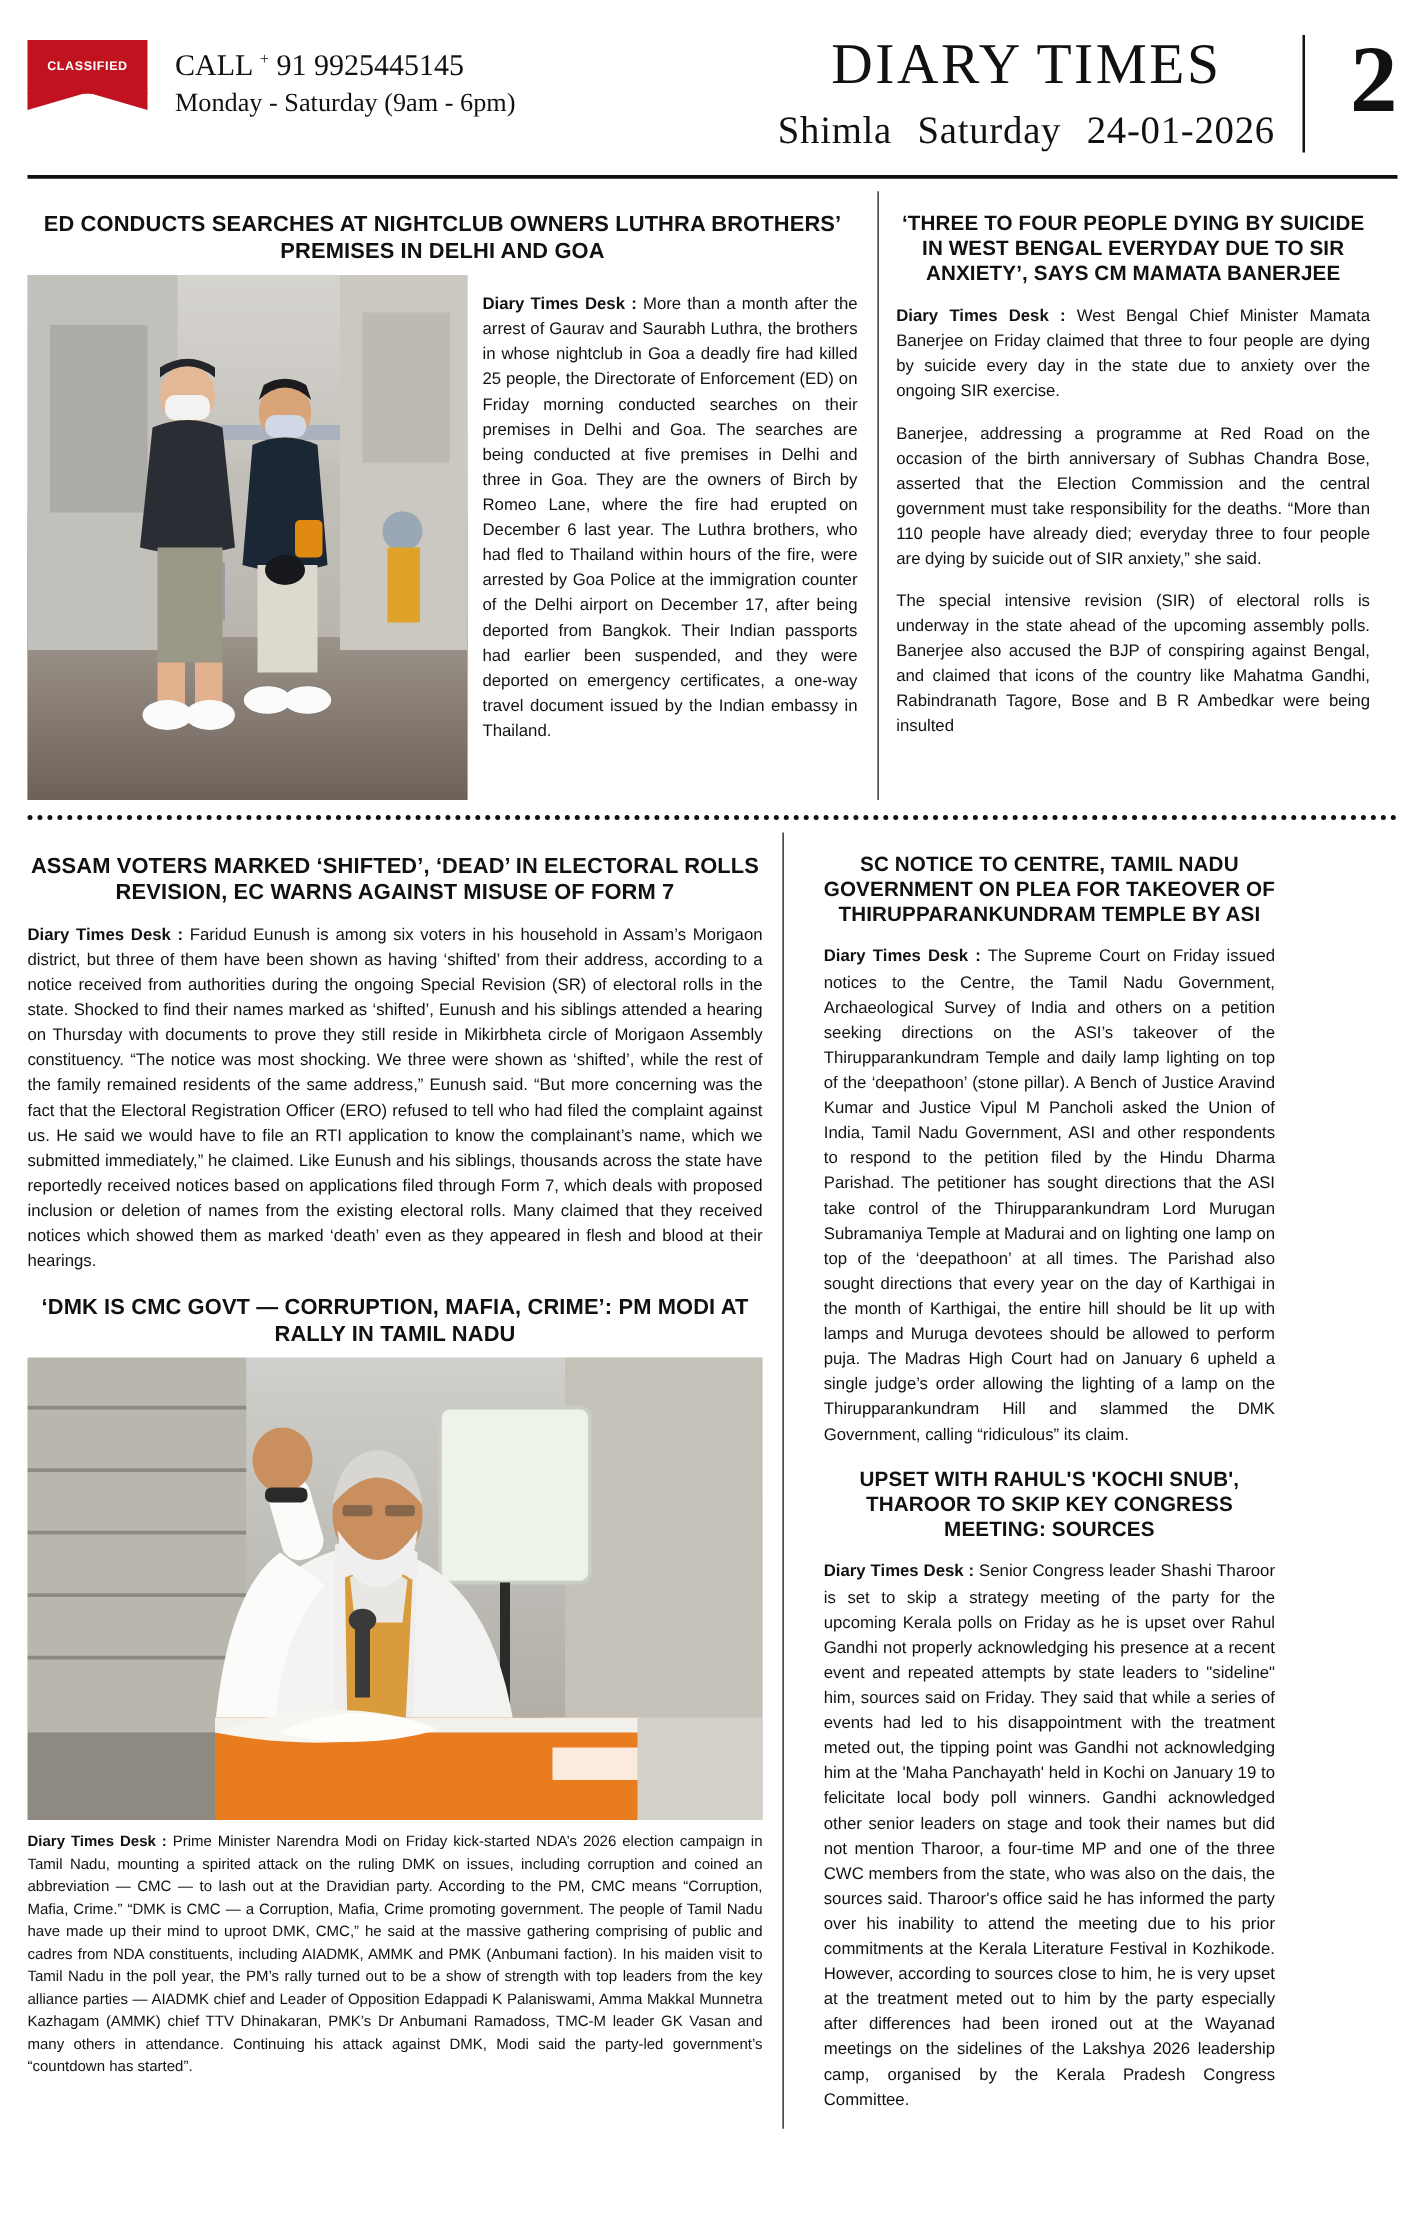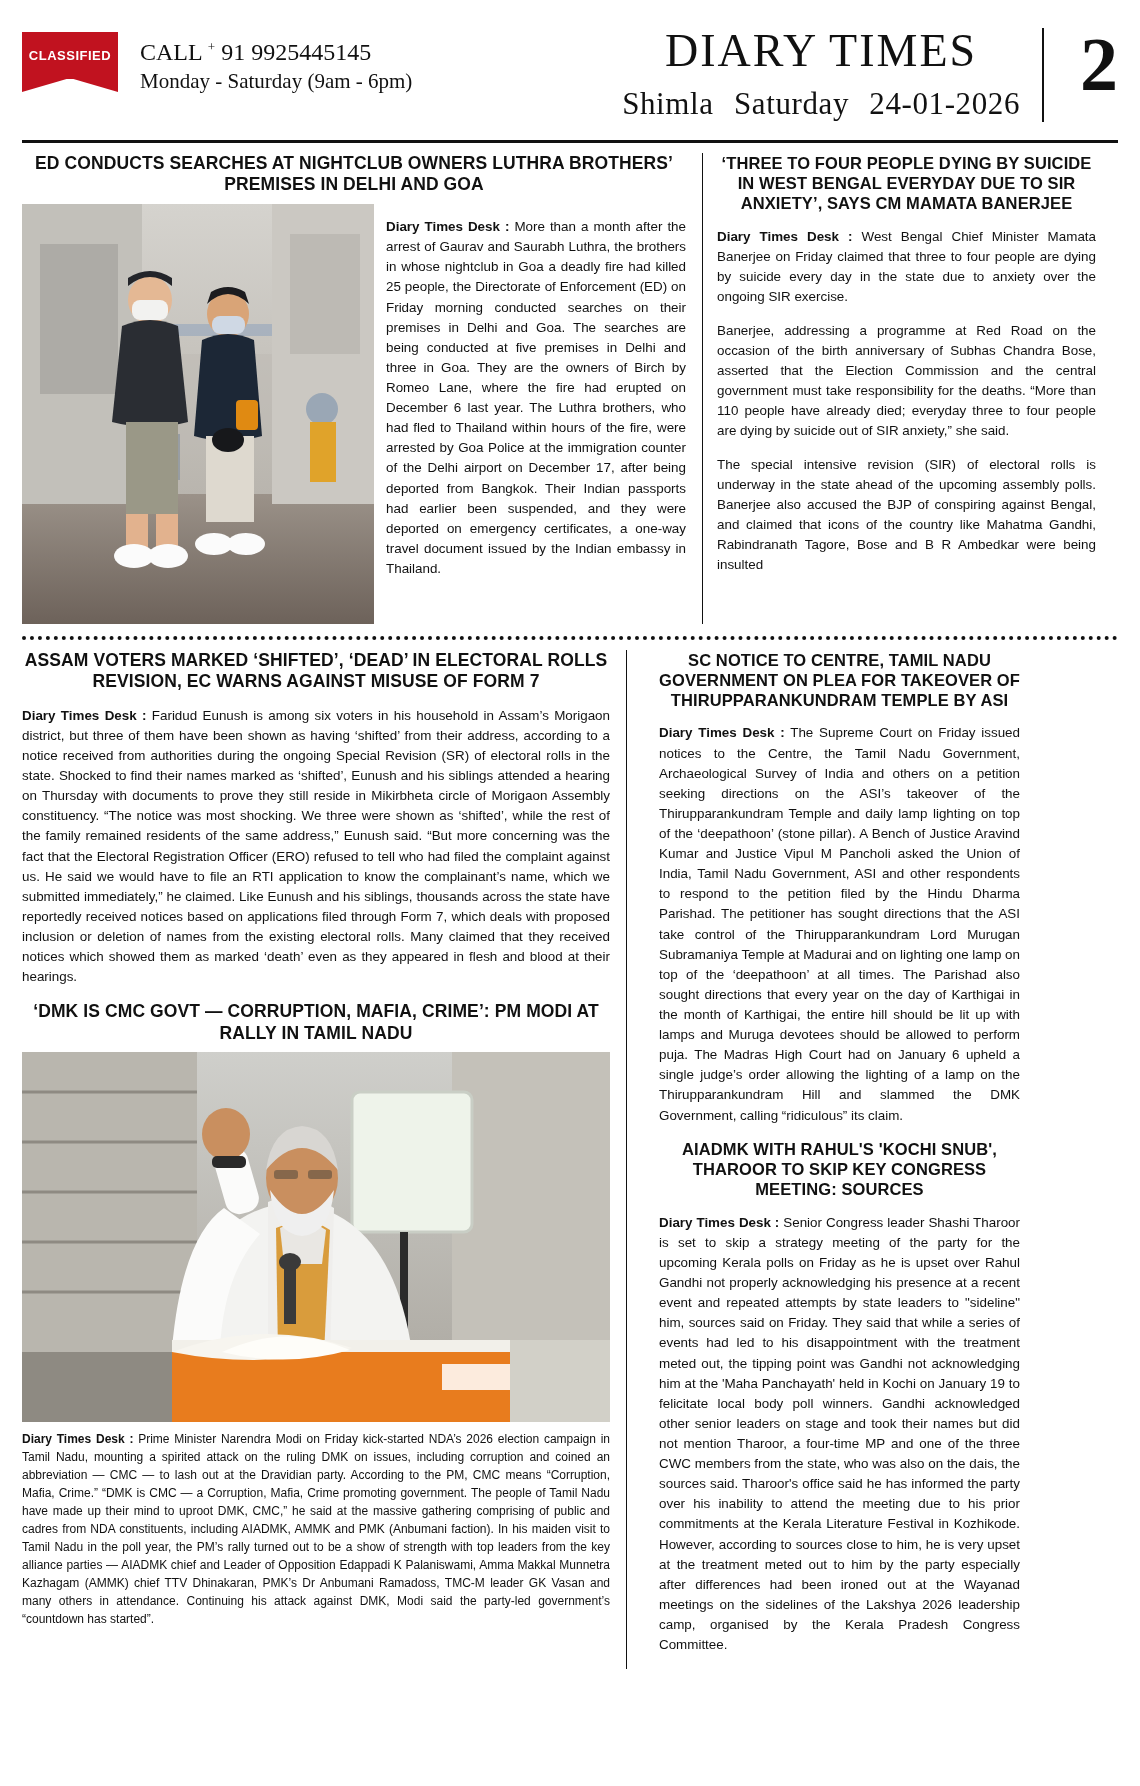--- a/index.html
+++ b/index.html
@@ -12,21 +12,21 @@
     position:relative;
     overflow:hidden;
   }
   .page { width:1140px; height:1786px; padding:18px 22px 10px 22px; position:relative; }
 
   
   .masthead { display:flex; align-items:flex-start; height:118px; }
   .classified-wrap { width:100px; position:relative; padding-top:14px; }
   .ribbon {
     width:96px; background:#c1121f; color:#fff;
-    font-weight:bold; font-size:13px; letter-spacing:.5px;
+    font-weight:bold; font-size:10px; letter-spacing:.5px;
     text-align:center; padding:16px 2px 16px 2px; position:relative;
     font-family:"Liberation Sans", sans-serif;
   }
   .ribbon:after {
     content:""; position:absolute; left:0; right:0; bottom:-13px;
     border-left:48px solid #c1121f; border-right:48px solid #c1121f;
     border-bottom:14px solid transparent;
   }
   .ad-block { padding-left:18px; padding-top:18px; flex:0 0 auto; }
   .ad-line1 { font-family:"Liberation Serif", serif; font-size:26px; letter-spacing:.3px; }
@@ -42,21 +42,21 @@
 
   .rule-thick { border-top:3px solid #111; margin-top:4px; }
 
   
   .cols { display:flex; gap:16px; margin-top:10px; }
   .col-left { width:664px; }
   .col-right { width:394px; border-left:1px solid #111; padding-left:14px;}
 
   h2.head {
     font-size:17.5px; font-weight:bold; text-align:center;
-    line-height:1.22; margin:0 0 8px 0; letter-spacing:.1px;
+    line-height:1.22; margin:16px 0 8px 0; letter-spacing:.1px;
   }
   h2.head.small { font-size:16.5px; }
 
   .body-text { font-size:13.4px; line-height:1.5; text-align:justify; }
   .body-text b { font-weight:bold; }
   .dateline { font-weight:bold; }
 
   .photo { width:100%; background:#d9d9d9; display:block; position:relative; overflow:hidden; }
 
   .article-top { display:flex; gap:12px; }
@@ -239,19 +239,19 @@
     </div>
 
     <div class="sub-right">
 
       <div>
         <h2 class="head small">SC NOTICE TO CENTRE, TAMIL NADU GOVERNMENT ON PLEA FOR TAKEOVER OF THIRUPPARANKUNDRAM TEMPLE BY ASI</h2>
         <p class="body-text"><b class="dateline">Diary Times Desk :</b><span> The Supreme Court on Friday issued notices to the Centre, the Tamil Nadu Government, Archaeological Survey of India and others on a petition seeking directions on the ASI’s takeover of the Thirupparankundram Temple and daily lamp lighting on top of the ‘deepathoon’ (stone pillar). A Bench of Justice Aravind Kumar and Justice Vipul M Pancholi asked the Union of India, Tamil Nadu Government, ASI and other respondents to respond to the petition filed by the Hindu Dharma Parishad. The petitioner has sought directions that the ASI take control of the Thirupparankundram Lord Murugan Subramaniya Temple at Madurai and on lighting one lamp on top of the ‘deepathoon’ at all times. The Parishad also sought directions that every year on the day of Karthigai in the month of Karthigai, the entire hill should be lit up with lamps and Muruga devotees should be allowed to perform puja. The Madras High Court had on January 6 upheld a single judge’s order allowing the lighting of a lamp on the Thirupparankundram Hill and slammed the DMK Government, calling “ridiculous” its claim.</span></p>
       </div>
 
       <div style="margin-top:12px;">
-        <h2 class="head small">AIADMK WITH RAHUL'S 'KOCHI SNUB', THAROOR TO SKIP KEY CONGRESS MEETING: SOURCES</h2>
+        <h2 class="head small">UPSET WITH RAHUL'S 'KOCHI SNUB', THAROOR TO SKIP KEY CONGRESS MEETING: SOURCES</h2>
         <p class="body-text"><b class="dateline">Diary Times Desk :</b><span> Senior Congress leader Shashi Tharoor is set to skip a strategy meeting of the party for the upcoming Kerala polls on Friday as he is upset over Rahul Gandhi not properly acknowledging his presence at a recent event and repeated attempts by state leaders to "sideline" him, sources said on Friday. They said that while a series of events had led to his disappointment with the treatment meted out, the tipping point was Gandhi not acknowledging him at the 'Maha Panchayath' held in Kochi on January 19 to felicitate local body poll winners. Gandhi acknowledged other senior leaders on stage and took their names but did not mention Tharoor, a four-time MP and one of the three CWC members from the state, who was also on the dais, the sources said. Tharoor's office said he has informed the party over his inability to attend the meeting due to his prior commitments at the Kerala Literature Festival in Kozhikode. However, according to sources close to him, he is very upset at the treatment meted out to him by the party especially after differences had been ironed out at the Wayanad meetings on the sidelines of the Lakshya 2026 leadership camp, organised by the Kerala Pradesh Congress Committee.</span></p>
       </div>
     </div>
   </div>
 
 </div>
 
 </body></html>

